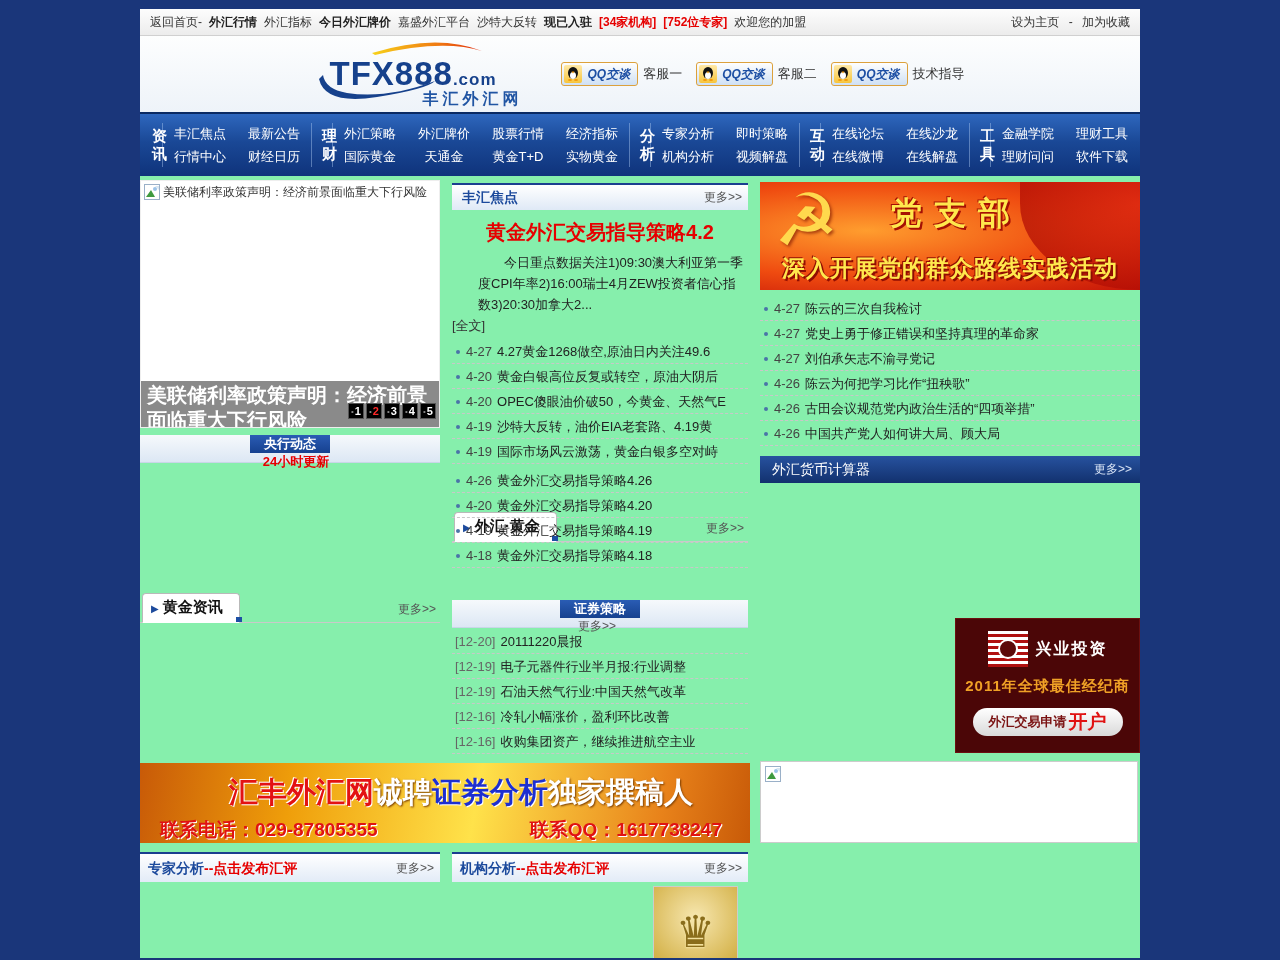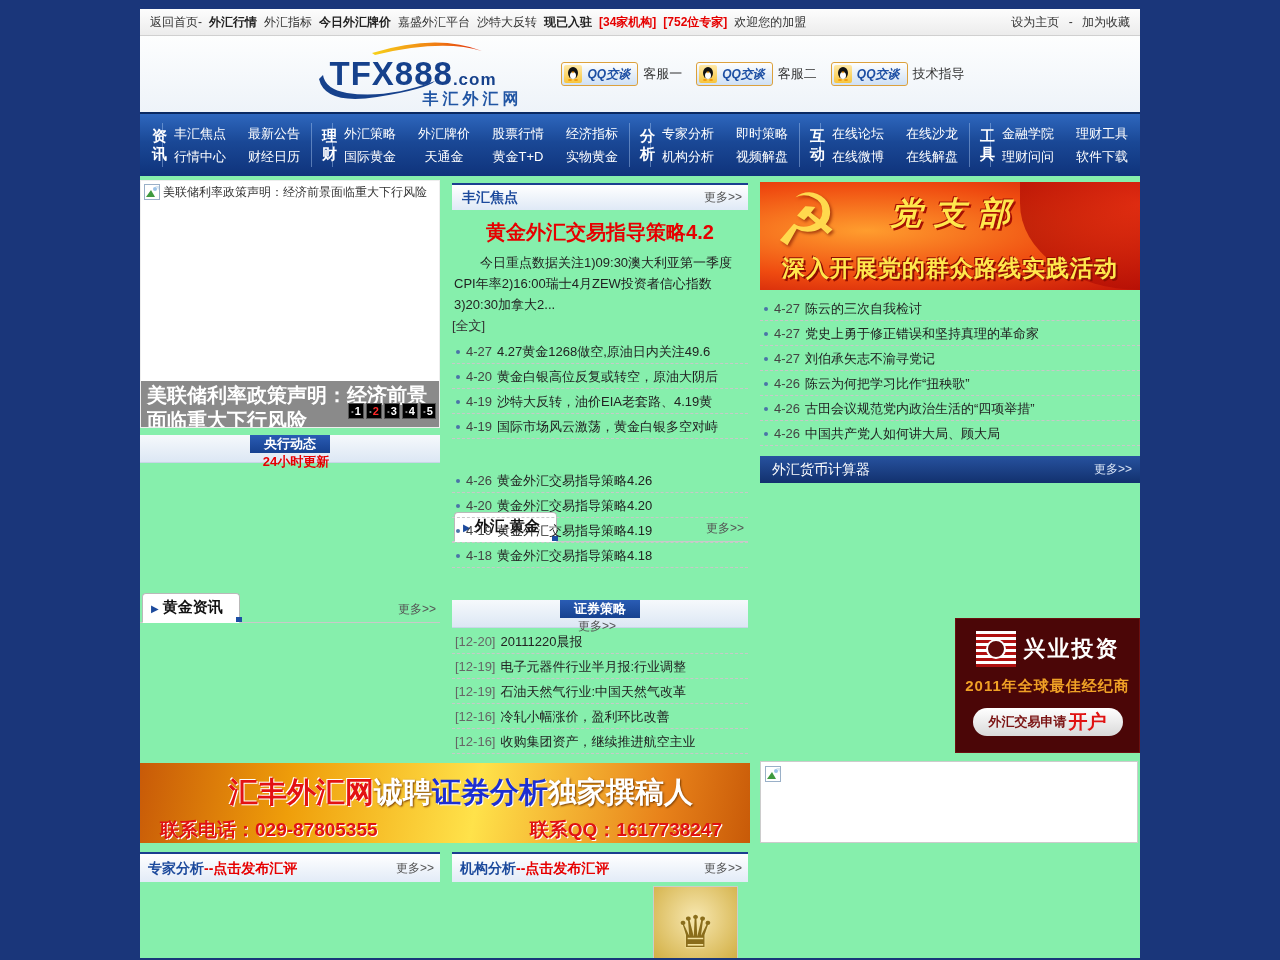--- a/index.html
+++ b/index.html
@@ -72,36 +72,36 @@
   
   ul.news { list-style:none; }
   ul.news li { height:25px; line-height:25px; border-bottom:1px dashed #c8c8c8; overflow:hidden; white-space:nowrap; font-size:13px; color:#222; padding-left:14px; position:relative; }
   ul.news li .dot { position:absolute; left:4px; top:11px; width:4px; height:4px; border-radius:50%; background:#4a74a8; }
   ul.news li .d { color:#444; margin-right:5px; }
   ul.news.nodot li { padding-left:3px; }
   ul.news.nodot li .d { color:#666; }
 
   
   .headline { text-align:center; font-size:20px; font-weight:bold; color:#e60000; margin:9px 0 6px; }
-  .summary { font-size:13px; color:#222; line-height:21px; text-indent:2em; padding:0 2px; }
+  .summary { font-size:13px; color:#222; line-height:21px; text-indent:2em; padding:0 2px;margin-left:24px; }
   .fulltext { font-size:13px; color:#333; margin:2px 0 4px; }
 
   
   .party { left:620px; top:6px; width:380px; height:108px; background:radial-gradient(ellipse at 28% 45%,#ff9d2e,#ef4b10 55%,#c41408 100%); overflow:hidden; }
   .party-emblem { position:absolute; left:14px; top:-2px; font-size:72px; color:#ffd94d; text-shadow:2px 2px 3px rgba(120,20,0,.6); line-height:80px; }
-  .party-title { position:absolute; left:130px; top:10px; font-size:32px; font-weight:bold; color:#ffe84d; letter-spacing:12px; text-shadow:2px 2px 0 #a51004, -1px -1px 0 #a51004;font-style:italic; }
+  .party-title { position:absolute; left:130px; top:10px; font-size:32px; font-weight:bold; color:#ffe84d; letter-spacing:12px; text-shadow:2px 2px 0 #a51004, -1px -1px 0 #a51004; }
   .party-sub { position:absolute; left:0; bottom:6px; width:100%; text-align:center; font-size:23px; font-weight:bold; color:#ffe84d; text-shadow:2px 2px 0 #8f0d03,-1px -1px 0 #8f0d03; letter-spacing:1px; }
   .party-flag { position:absolute; right:-30px; top:0; width:150px; height:108px; background:radial-gradient(ellipse at 80% 20%,#e02a12,#b40f05 70%); border-radius:0 0 0 80%; opacity:.75; }
 
   
   .ad-xy { left:815px; top:442px; width:185px; height:135px; background:#4b0607; border:1px solid #6b1010; padding-top:12px; }
   .adxy-row { display:flex; align-items:center; justify-content:center; }
   .adxy-logo { width:40px; height:36px; background:repeating-linear-gradient(#fff 0 3px,#b01010 3px 6px); position:relative; margin-right:8px; }
   .adxy-globe { position:absolute; left:10px; top:8px; width:20px; height:20px; border-radius:50%; background:#5c0a0a; border:2px solid #fff; }
-  .adxy-name { color:#fff; font-size:22px; font-weight:bold; letter-spacing:2px; }
+  .adxy-name { color:#fff; font-size:16px; font-weight:bold; letter-spacing:2px; }
   .adxy-award { text-align:center; color:#f0a126; font-size:15px; font-weight:bold; margin-top:10px; letter-spacing:1px; }
   .adxy-btn { margin:12px auto 0; width:150px; height:28px; background:linear-gradient(#ffffff,#d9d9d9); border-radius:14px; display:flex; align-items:center; justify-content:center; }
   .adxy-btn .p1 { color:#7a1212; font-size:13px; font-weight:bold; }
   .adxy-btn .p2 { color:#e01212; font-size:19px; font-weight:bold; margin-left:2px; }
 
   
   .img-box { left:620px; top:585px; width:378px; height:82px; background:#fff; border:1px solid #ccc; padding:4px; }
 
   
   .recruit { left:0; top:587px; width:610px; height:80px; background:linear-gradient(100deg,#c85a08,#ef9e0a 25%,#ffe24a 55%,#e8821a 85%,#c85a08); overflow:hidden; padding-top:10px; }
@@ -338,20 +338,21 @@
       </div>
       <div class="headline">黄金外汇交易指导策略4.2</div>
       <div class="summary">今日重点数据关注1)09:30澳大利亚第一季度CPI年率2)16:00瑞士4月ZEW投资者信心指数3)20:30加拿大2...</div>
       <a class="fulltext" style="display:block;">[全文]</a>
       <ul class="news">
 
           <li><span class="dot"></span><span class="d">4-27</span><span class="t">4.27黄金1268做空,原油日内关注49.6</span></li>
 
           <li><span class="dot"></span><span class="d">4-20</span><span class="t">黄金白银高位反复或转空，原油大阴后</span></li>
 
+          <li><span class="dot"></span><span class="d">4-20</span><span class="t">OPEC傻眼油价破50，今黄金、天然气E</span></li>
 
           <li><span class="dot"></span><span class="d">4-19</span><span class="t">沙特大反转，油价EIA老套路、4.19黄</span></li>
 
           <li><span class="dot"></span><span class="d">4-19</span><span class="t">国际市场风云激荡，黄金白银多空对峙</span></li>
         </ul>
     </div>
 
     <div class="abs tabrow" style="left:312px; top:259px; width:296px;margin-top:47px;">
       <div class="ftab"><span class="arr">▶</span><span>外汇·黄金</span></div>
       <div class="ftab-notch" style="left:100px;"></div>

